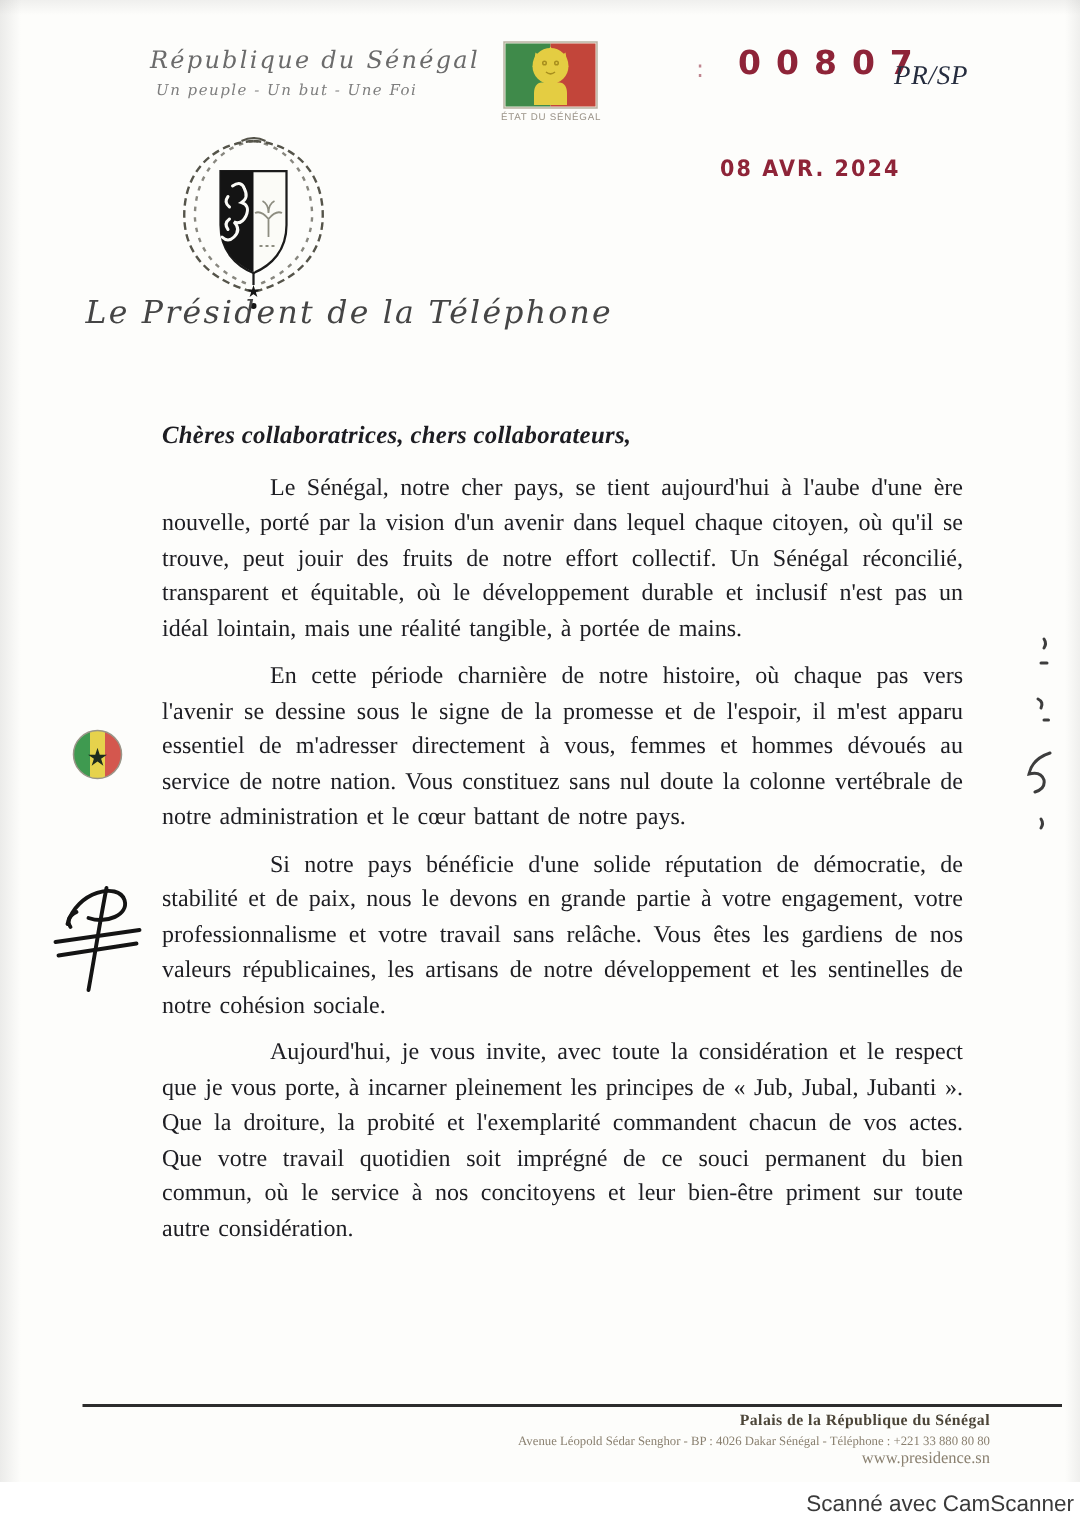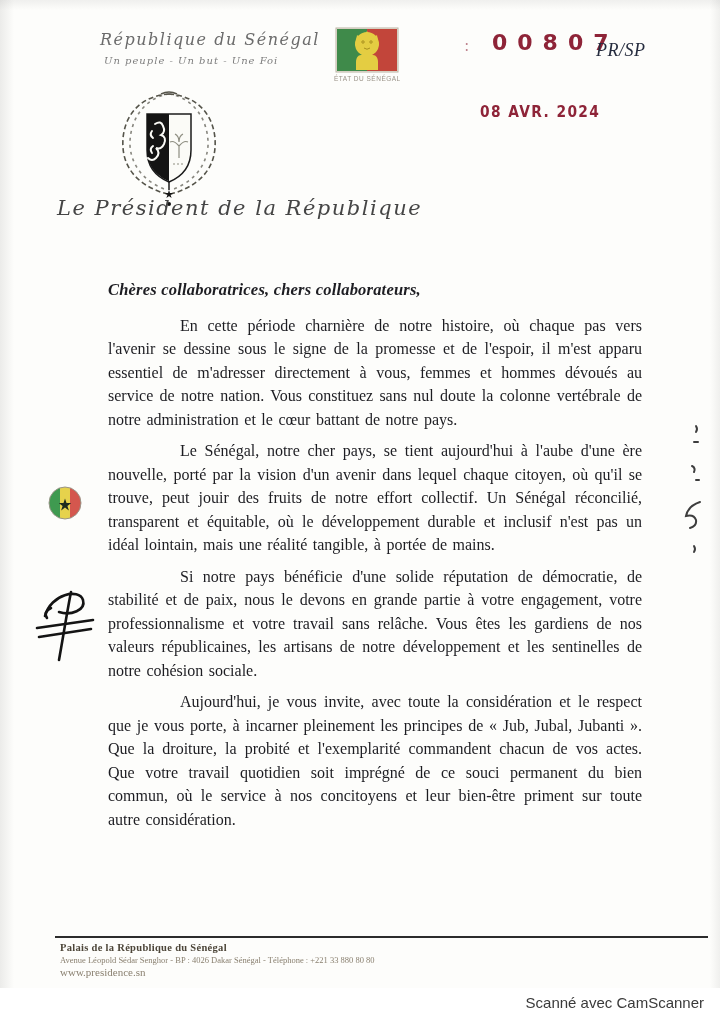--- a/index.html
+++ b/index.html
@@ -42,29 +42,29 @@
   .margin-marks { position:absolute; left:676px; top:418px; }
   
   .body-text {
     position:absolute; left:108px; top:278px; width:534px;
     color:#1d1d22; font-size:16px; line-height:23.5px; text-align:justify;
   }
   .salutation { font-weight:bold; font-size:16.5px; margin:0 0 12px 0; letter-spacing:.2px;font-style:italic; }
   .body-text p.para { margin:0 0 8px 0; text-indent:72px; word-spacing:1.5px; }
   
   .footer-rule { position:absolute; left:55px; right:12px; top:936px; border-top:2.5px solid #2c2c2c; }
-  .footer { position:absolute; left:60px; right:60px; top:942px; text-align:left; }
+  .footer { position:absolute; left:60px; right:60px; top:942px; text-align:right; }
   .footer-line1 { font-weight:bold; font-size:10.5px; color:#4c4538; letter-spacing:.3px; }
   .footer-line2 { font-size:8.5px; color:#8a8070; margin-top:2px; }
   .footer-line3 { font-size:11px; color:#8a8070; margin-top:1px; }
   
   .cam-strip {
     position:absolute; left:0; right:0; bottom:0; height:30px; background:#ffffff;
     font-family:"Liberation Sans", sans-serif; font-size:15px; color:#3a3a3a;
-    text-align:right; line-height:30px; padding-right:16px; box-sizing:border-box;
+    text-align:right; line-height:30px; padding-right:4px; box-sizing:border-box;
   }
 </style>
 </head>
 <body>
 
 <div class="scan">
   <div class="paper"></div>
 
   <div class="script republic-script">République du Sénégal</div>
   <div class="script motto-script">Un peuple - Un but - Une Foi</div>
@@ -119,21 +119,21 @@
         <path d="M76 60 v12 M76 60 q-5 -6 -9 -4 M76 60 q5 -6 9 -4 M76 56 q0 -6 4 -8 M76 56 q0 -6 -4 -8"></path>
         <path d="M70 78 h12" stroke-dasharray="2 2"></path>
       </g>
 
       <path d="M66 96 v8" stroke="#1b1b1b" stroke-width="1.5"></path>
       <path d="M66 104 l2.6 8 -6.8 -5 h8.4 l-6.8 5 z" fill="#141414"></path>
       <circle cx="66" cy="118" r="2" fill="#141414"></circle>
     </svg>
   </div>
 
-  <div class="script president-script">Le Président de la République</div>
+  <div class="script president-script">Le Président de la Téléphone</div>
 
   <div class="flag-sticker">
     <svg width="34" height="34" viewBox="0 0 34 34">
       <defs>
           <clipPath id="c">
             <circle cx="17" cy="17" r="16"></circle>
           </clipPath>
         </defs>
       <g clip-path="url(#c)">
         <rect x="0" y="0" width="12" height="34" fill="#3f9a50"></rect>
@@ -165,22 +165,22 @@
         <path d="M16 48 q4 2 2 6"></path>
         <path d="M20 62 h3"></path>
         <path d="M24 84 q-12 4 -14 14 q8 -2 10 4 q1 6 -6 8"></path>
         <path d="M18 128 q2 3 0 6"></path>
       </g>
     </svg>
   </div>
 
   <div class="body-text">
     <p class="salutation">Chères collaboratrices, chers collaborateurs,</p>
+    <p class="para">Le Sénégal, notre cher pays, se tient aujourd'hui à l'aube d'une ère nouvelle, porté par la vision d'un avenir dans lequel chaque citoyen, où qu'il se trouve, peut jouir des fruits de notre effort collectif. Un Sénégal réconcilié, transparent et équitable, où le développement durable et inclusif n'est pas un idéal lointain, mais une réalité tangible, à portée de mains.</p>
     <p class="para">En cette période charnière de notre histoire, où chaque pas vers l'avenir se dessine sous le signe de la promesse et de l'espoir, il m'est apparu essentiel de m'adresser directement à vous, femmes et hommes dévoués au service de notre nation. Vous constituez sans nul doute la colonne vertébrale de notre administration et le cœur battant de notre pays.</p>
-    <p class="para">Le Sénégal, notre cher pays, se tient aujourd'hui à l'aube d'une ère nouvelle, porté par la vision d'un avenir dans lequel chaque citoyen, où qu'il se trouve, peut jouir des fruits de notre effort collectif. Un Sénégal réconcilié, transparent et équitable, où le développement durable et inclusif n'est pas un idéal lointain, mais une réalité tangible, à portée de mains.</p>
     <p class="para">Si notre pays bénéficie d'une solide réputation de démocratie, de stabilité et de paix, nous le devons en grande partie à votre engagement, votre professionnalisme et votre travail sans relâche. Vous êtes les gardiens de nos valeurs républicaines, les artisans de notre développement et les sentinelles de notre cohésion sociale.</p>
     <p class="para">Aujourd'hui, je vous invite, avec toute la considération et le respect que je vous porte, à incarner pleinement les principes de « Jub, Jubal, Jubanti ». Que la droiture, la probité et l'exemplarité commandent chacun de vos actes. Que votre travail quotidien soit imprégné de ce souci permanent du bien commun, où le service à nos concitoyens et leur bien-être priment sur toute autre considération.</p>
   </div>
 
   <div class="footer-rule"></div>
   <div class="footer">
     <div class="footer-line1">Palais de la République du Sénégal</div>
     <div class="footer-line2">Avenue Léopold Sédar Senghor - BP : 4026 Dakar Sénégal - Téléphone : +221 33 880 80 80</div>
     <div class="footer-line3">www.presidence.sn</div>
   </div>

